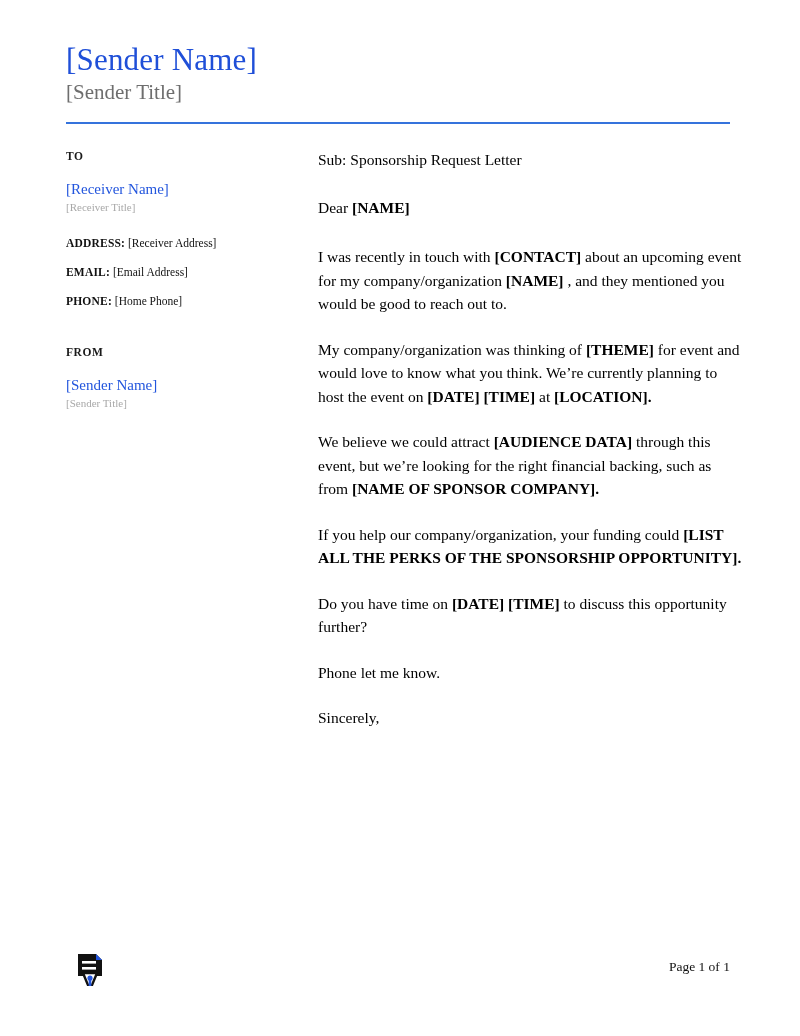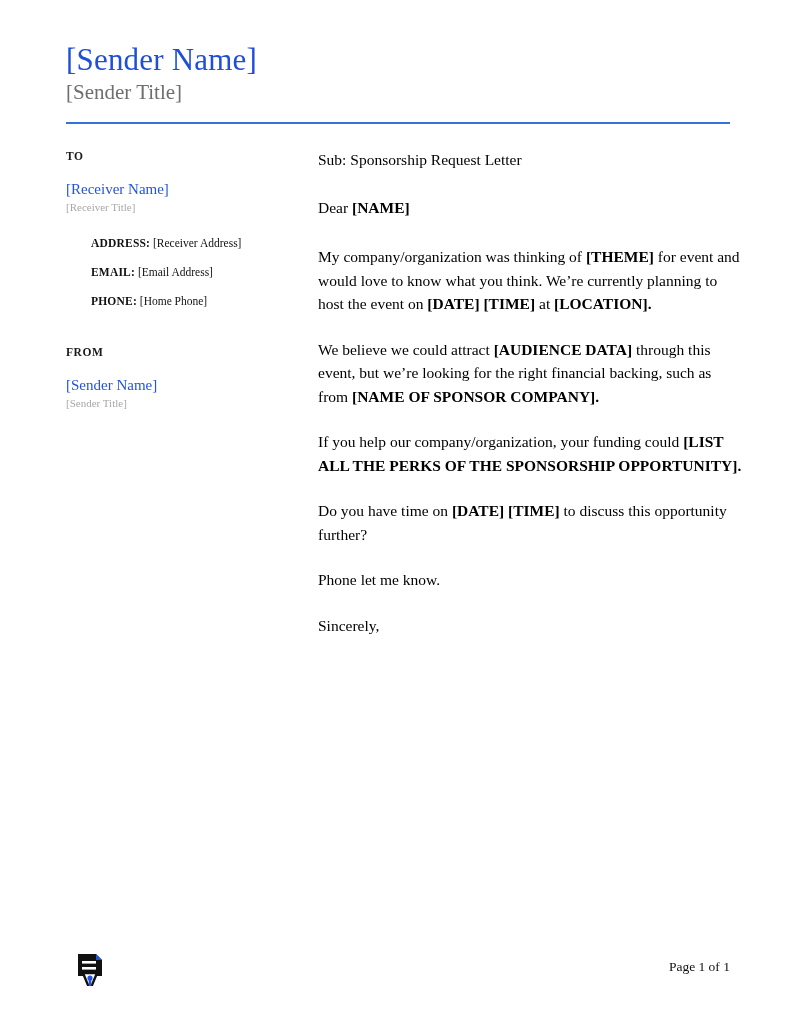--- a/index.html
+++ b/index.html
@@ -70,21 +70,20 @@
     color: #2255dd;
   }
   .party-title {
     font-size: 11px;
     line-height: 14px;
     color: #a8a8a8;
     margin-top: 1px;
   }
   .meta-lines {
     margin-top: 22px;
-    margin-left: 25px;
   }
   .meta-row {
     font-size: 11.5px;
     line-height: 15px;
     margin-bottom: 14px;
     color: #111111;
     white-space: nowrap;
   }
   .meta-row .lbl {
     font-weight: bold;
@@ -180,20 +179,21 @@
     <div class="party-name">[Sender Name]</div>
     <div class="party-title">[Sender Title]</div>
   </div>
 
   <div class="body-col">
 
     <p class="subject">Sub: Sponsorship Request Letter</p>
 
     <p class="salutation"><span>Dear </span><b class="ph">[NAME]</b></p>
 
+    <p class="para"><span>I was recently in touch with </span><b class="ph">[CONTACT]</b><span>  about an upcoming event for my company/organization </span><b class="ph">[NAME]</b><span> , and they mentioned you would be good to reach out to.</span></p>
 
     <p class="para"><span>My company/organization was thinking of </span><b class="ph">[THEME]</b><span>  for event and would love to know what you think. We’re currently planning to host the event on </span><b class="ph">[DATE] [TIME]</b><span>  at </span><b class="ph">[LOCATION].</b></p>
 
     <p class="para"><span>We believe we could attract </span><b class="ph">[AUDIENCE DATA]</b><span>  through this event, but we’re looking for the right financial backing, such as from </span><b class="ph">[NAME OF SPONSOR COMPANY].</b></p>
 
     <p class="para"><span>If you help our company/organization, your funding could </span><b class="ph">[LIST ALL THE PERKS OF THE SPONSORSHIP OPPORTUNITY].</b></p>
 
     <p class="para"><span>Do you have time on </span><b class="ph">[DATE] [TIME]</b><span>  to discuss this opportunity further?</span></p>
 
     <p class="para">Phone let me know.</p>

